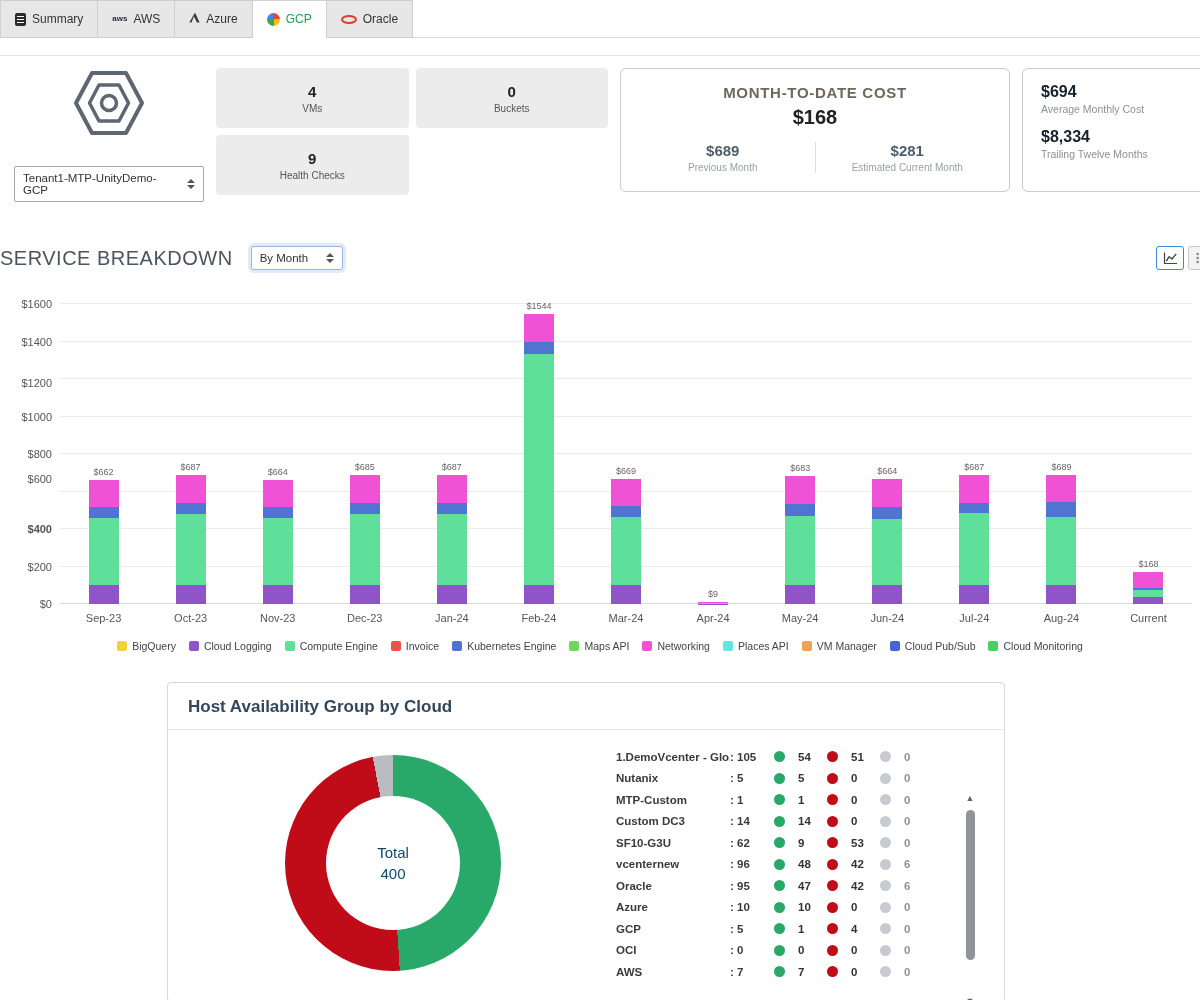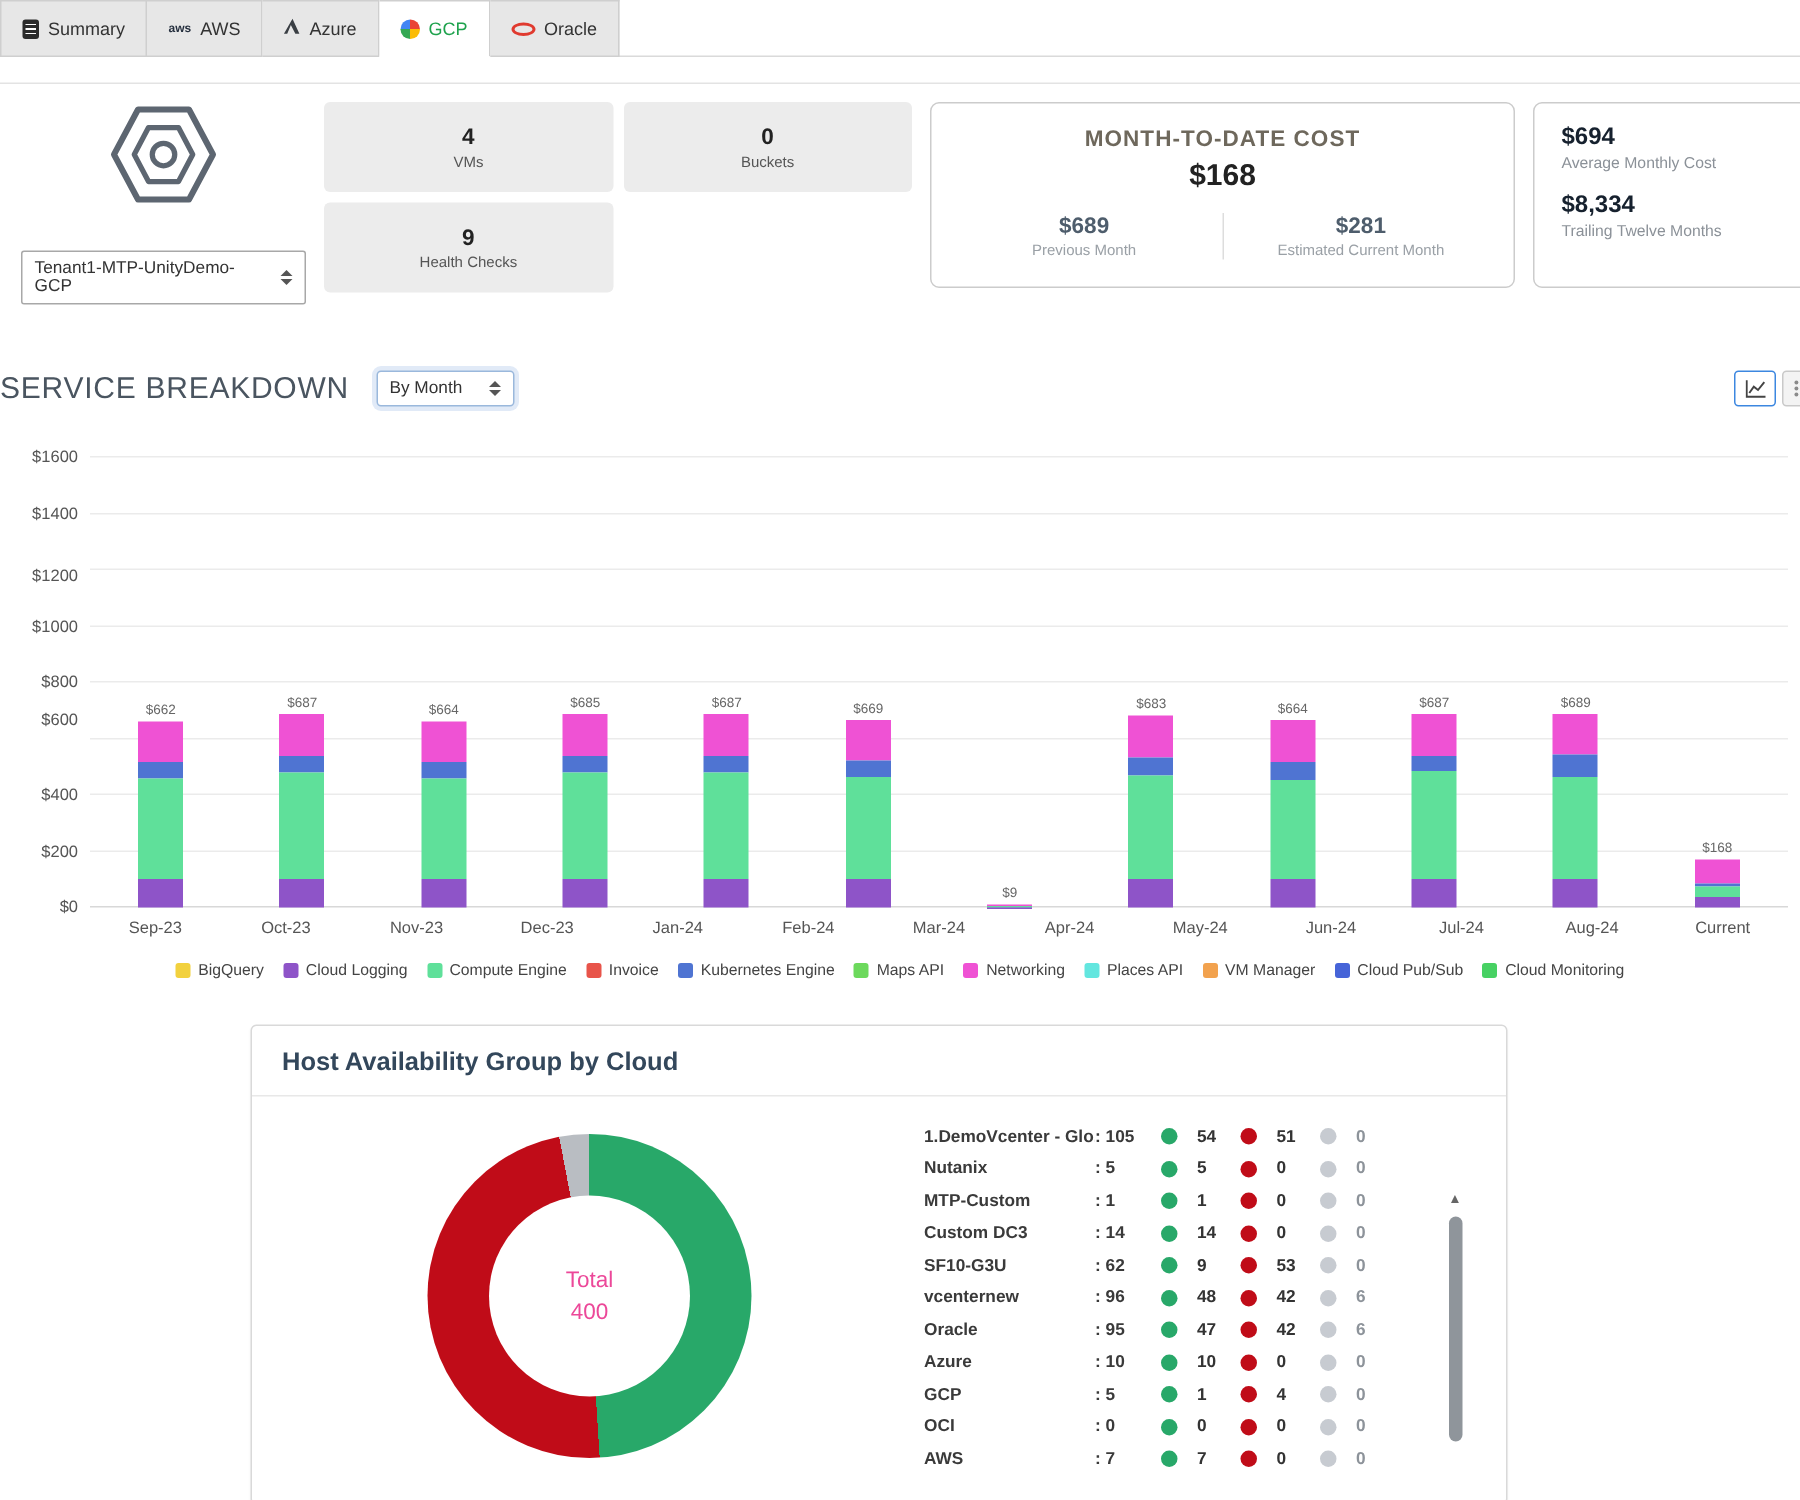--- a/index.html
+++ b/index.html
@@ -79,21 +79,21 @@
   .legend-item { display: flex; align-items: center; gap: 5px; font-size: 10.5px; color: #444; cursor: pointer; }
   .swatch { width: 10px; height: 10px; border-radius: 2px; flex: none; }
 
   
   .ha-card { width: 838px; margin: 30px 0 0 167px; background: #fff; border: 1px solid #d9d9d9; border-radius: 4px; box-shadow: 0 1px 2px rgba(0,0,0,.04); }
   .ha-header { padding: 14px 20px 12px; font-size: 17px; font-weight: 600; color: #33475b; border-bottom: 1px solid #e8e8e8; }
   .ha-body { display: flex; padding: 8px 20px 18px; position: relative; }
   .donut-wrap { width: 410px; flex: none; display: flex; align-items: center; justify-content: center; padding-top: 6px; }
   .donut { width: 216px; height: 216px; border-radius: 50%; position: relative; }
   .donut-hole { position: absolute; inset: 41px; background: #fff; border-radius: 50%; display: flex; flex-direction: column;
-      align-items: center; justify-content: center; font-size: 15px; color: #ec4899; line-height: 1.4; }
+      align-items: center; justify-content: center; font-size: 15px; color: #0c4a6e; line-height: 1.4; }
   .host-table { margin-left: 18px; padding-top: 8px; }
   .host-row { display: grid; grid-template-columns: 114px 44px 17px 36px 17px 36px 17px 24px; align-items: center; height: 21.5px; font-size: 11.5px; }
   .h-name { font-weight: 700; color: #3a3a3a; white-space: nowrap; overflow: hidden; }
   .h-total { font-weight: 700; color: #3a3a3a; }
   .dot { width: 11px; height: 11px; border-radius: 50%; display: inline-block; }
   .cnt { font-weight: 700; color: #333; padding-left: 7px; }
   .cnt-unknown { color: #8d939a; }
   .scrollbar { position: absolute; right: 26px; top: 64px; height: 212px; width: 16px; display: flex; flex-direction: column; align-items: center; }
   .scroll-arrow { font-size: 9px; color: #666; line-height: 1; cursor: pointer; }
   .scroll-track { flex: 1; width: 9px; margin: 5px 0; position: relative; }
@@ -223,21 +223,21 @@
     </div>
   </div>
 
   <div class="plot">
     <div class="layer" id="grid">
         <div class="gridline axis" style="bottom: 0px;"></div>
         <div class="ytick" style="bottom: -6px;">$0</div>
         <div class="gridline" style="bottom: 37.5px;"></div>
         <div class="ytick" style="bottom: 31.5px;">$200</div>
         <div class="gridline" style="bottom: 75px;"></div>
-        <div class="ytick" style="bottom: 69px;">$400</div>
+        <div class="ytick" style="bottom: 69px; font-weight: bold;">$400</div>
         <div class="gridline" style="bottom: 112.5px;"></div>
         <div class="ytick" style="bottom: 119px;">$600</div>
         <div class="gridline" style="bottom: 150px;"></div>
         <div class="ytick" style="bottom: 144px;">$800</div>
         <div class="gridline" style="bottom: 187.5px;"></div>
         <div class="ytick" style="bottom: 181.5px;">$1000</div>
         <div class="gridline" style="bottom: 225px;"></div>
         <div class="ytick" style="bottom: 215px;">$1200</div>
         <div class="gridline" style="bottom: 262.5px;"></div>
         <div class="ytick" style="bottom: 256.5px;">$1400</div>
@@ -280,20 +280,29 @@
             <div class="seg" style="height: 10.9px; background: rgb(79, 116, 210);"></div>
             <div class="seg" style="height: 27.6px; background: rgb(239, 82, 212);"></div>
           </div>
         </div>
         <div class="bar-group">
           <div class="bar-total">$687</div>
           <div class="bar">
             <div class="seg" style="height: 18.8px; background: rgb(142, 84, 200);"></div>
             <div class="seg" style="height: 71.3px; background: rgb(95, 224, 154);"></div>
             <div class="seg" style="height: 11.3px; background: rgb(79, 116, 210);"></div>
+            <div class="seg" style="height: 27.6px; background: rgb(239, 82, 212);"></div>
+          </div>
+        </div>
+        <div class="bar-group">
+          <div class="bar-total">$1544</div>
+          <div class="bar">
+            <div class="seg" style="height: 18.8px; background: rgb(142, 84, 200);"></div>
+            <div class="seg" style="height: 231.6px; background: rgb(95, 224, 154);"></div>
+            <div class="seg" style="height: 11.6px; background: rgb(79, 116, 210);"></div>
             <div class="seg" style="height: 27.6px; background: rgb(239, 82, 212);"></div>
           </div>
         </div>
         <div class="bar-group">
           <div class="bar-total">$669</div>
           <div class="bar">
             <div class="seg" style="height: 18.8px; background: rgb(142, 84, 200);"></div>
             <div class="seg" style="height: 68.4px; background: rgb(95, 224, 154);"></div>
             <div class="seg" style="height: 10.7px; background: rgb(79, 116, 210);"></div>
             <div class="seg" style="height: 27.6px; background: rgb(239, 82, 212);"></div>

